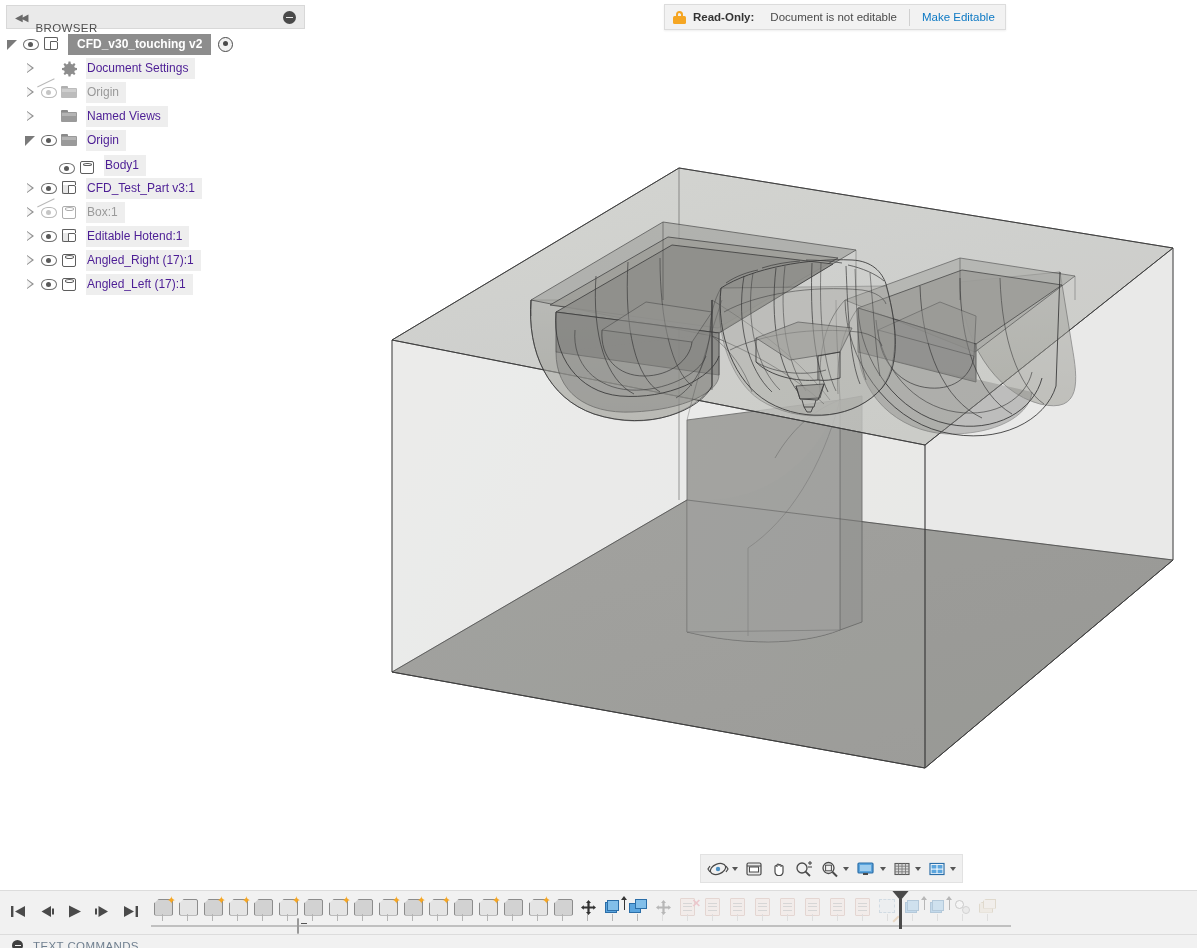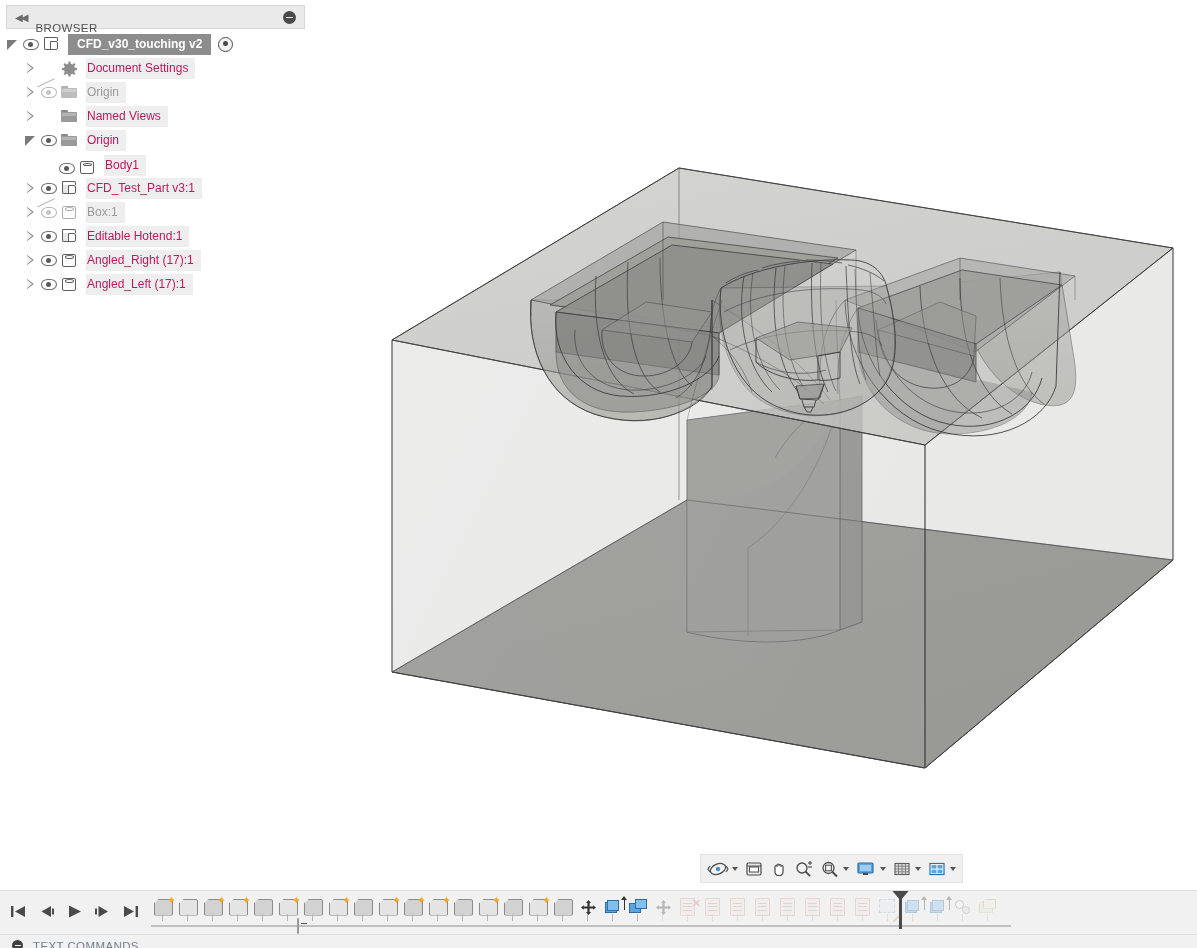--- a/index.html
+++ b/index.html
@@ -193,21 +193,21 @@
     position: absolute; left: 2px; top: 1.5px; width: 14px; height: 4px;
     border: 1.4px solid #5d5d5d; border-bottom: none; border-radius: 2px 2px 0 0;
     background: #ffffff;
   }
   .ic-comp.white .back { background: #fff; }
 
   .node .label {
     padding: 3px 7px 3px 1px;
     background: #eeeeee;
     line-height: 15px;
-    color: #be185d;
+    color: #4c1d95;
   }
   .node.root .label {
     background: #8d8d8d; color: #ffffff; font-weight: bold;
     padding: 3px 9px;
   }
   .node.dimlabel .label { color: #9a9a9a; }
 
   .node .radio {
     width: 15px; height: 15px; margin-left: 7px; flex: 0 0 auto;
     border: 1.6px solid #4a4a4a; border-radius: 50%; position: relative;
@@ -573,20 +573,30 @@
         <path d="M712,336 C730,350 744,368 752,392" opacity="0.5"></path>
         <path d="M721,288 C714,300 710,316 710,332" opacity="0.5"></path>
 
         <path d="M687,420 C700,368 712,330 722,300" opacity="0.35"></path>
         <path d="M840,400 C838,360 836,330 836,300" opacity="0.25"></path>
 
       </g>
     </svg>
   </div>
 
+  <div id="readonly-bar">
+    <span class="lock">
+      <span class="shackle"></span>
+        <span class="body"></span>
+    </span>
+    <span class="ro-label">Read-Only:</span>
+    <span class="ro-msg">Document is not editable</span>
+    <span class="ro-sep"></span>
+    <span class="ro-link">Make Editable</span>
+  </div>
 
   <div id="browser">
     <div id="browser-header">
       <span class="collapse-arrows">◀◀</span>
       <span class="title">BROWSER</span>
       <span class="minus"></span>
     </div>
     <div id="tree">
         <div class="node root">
           <span class="twisty open"></span>

